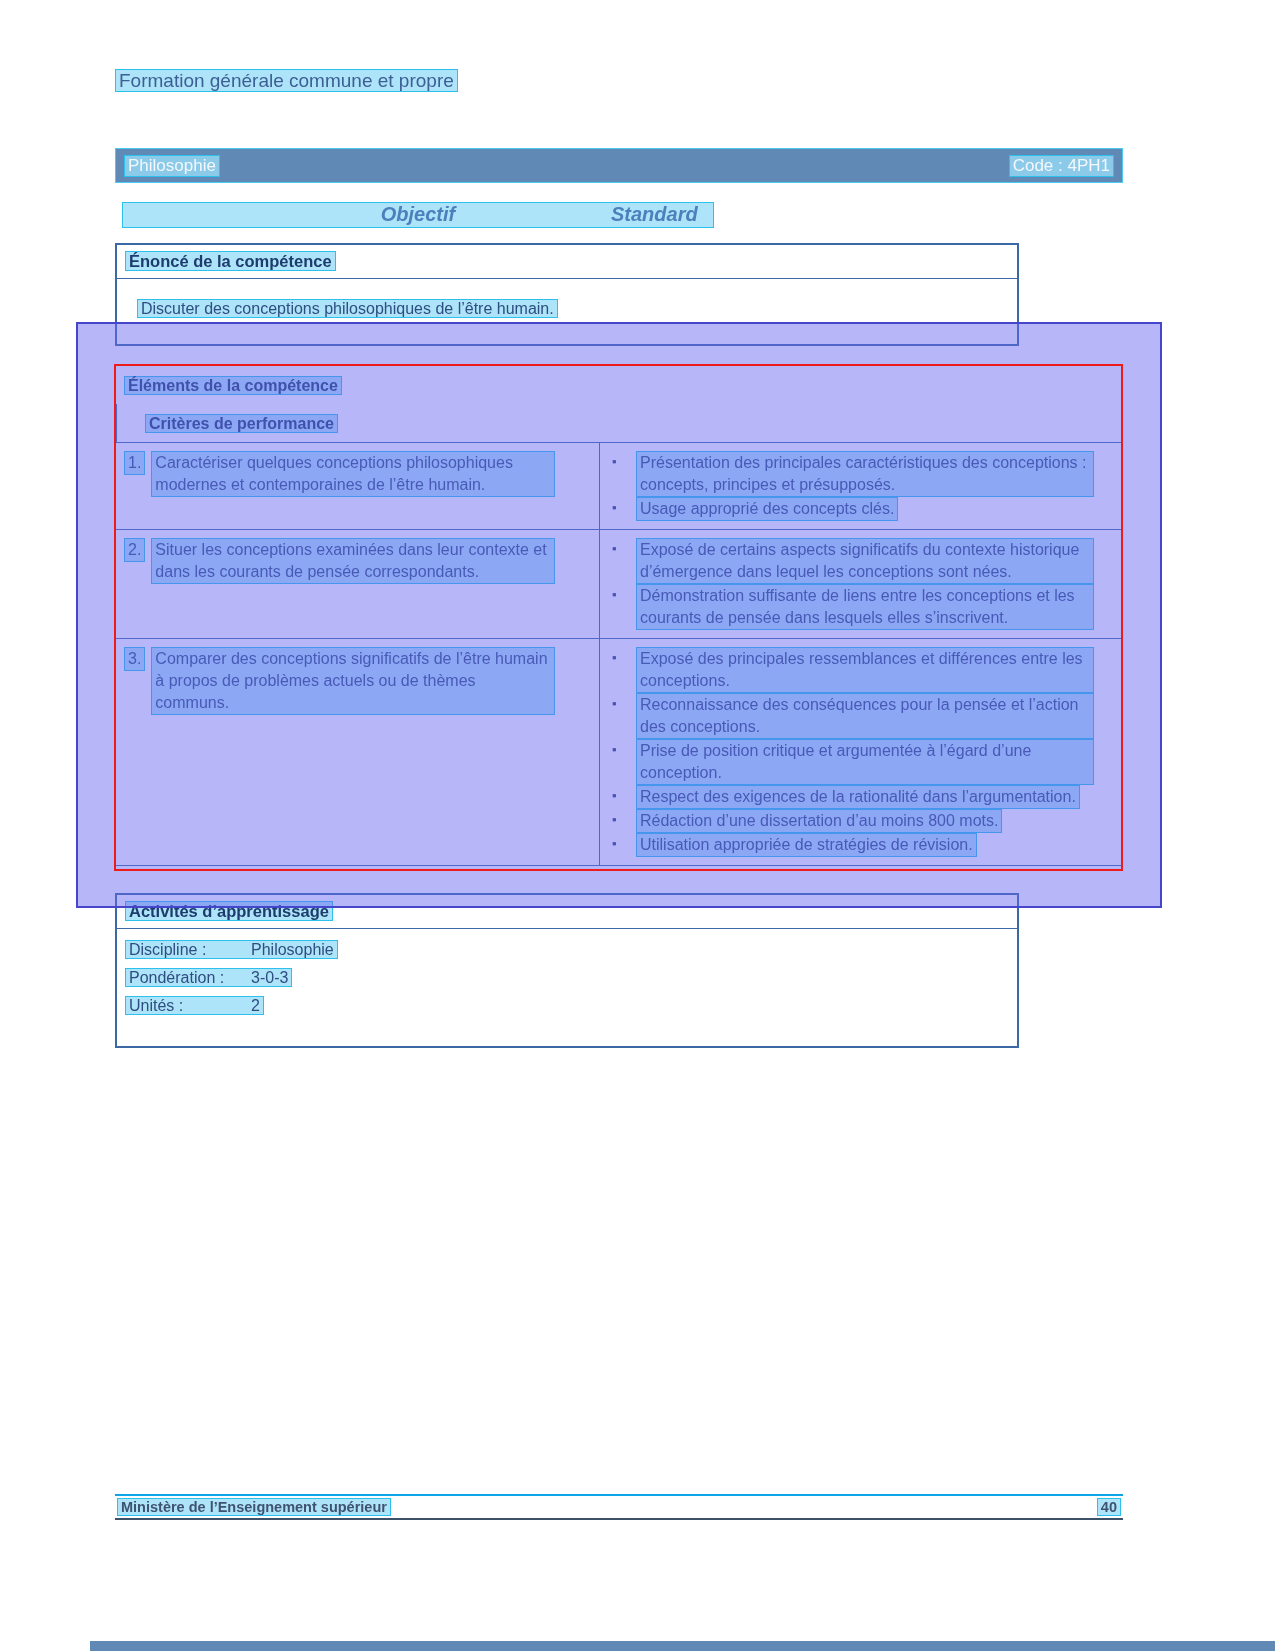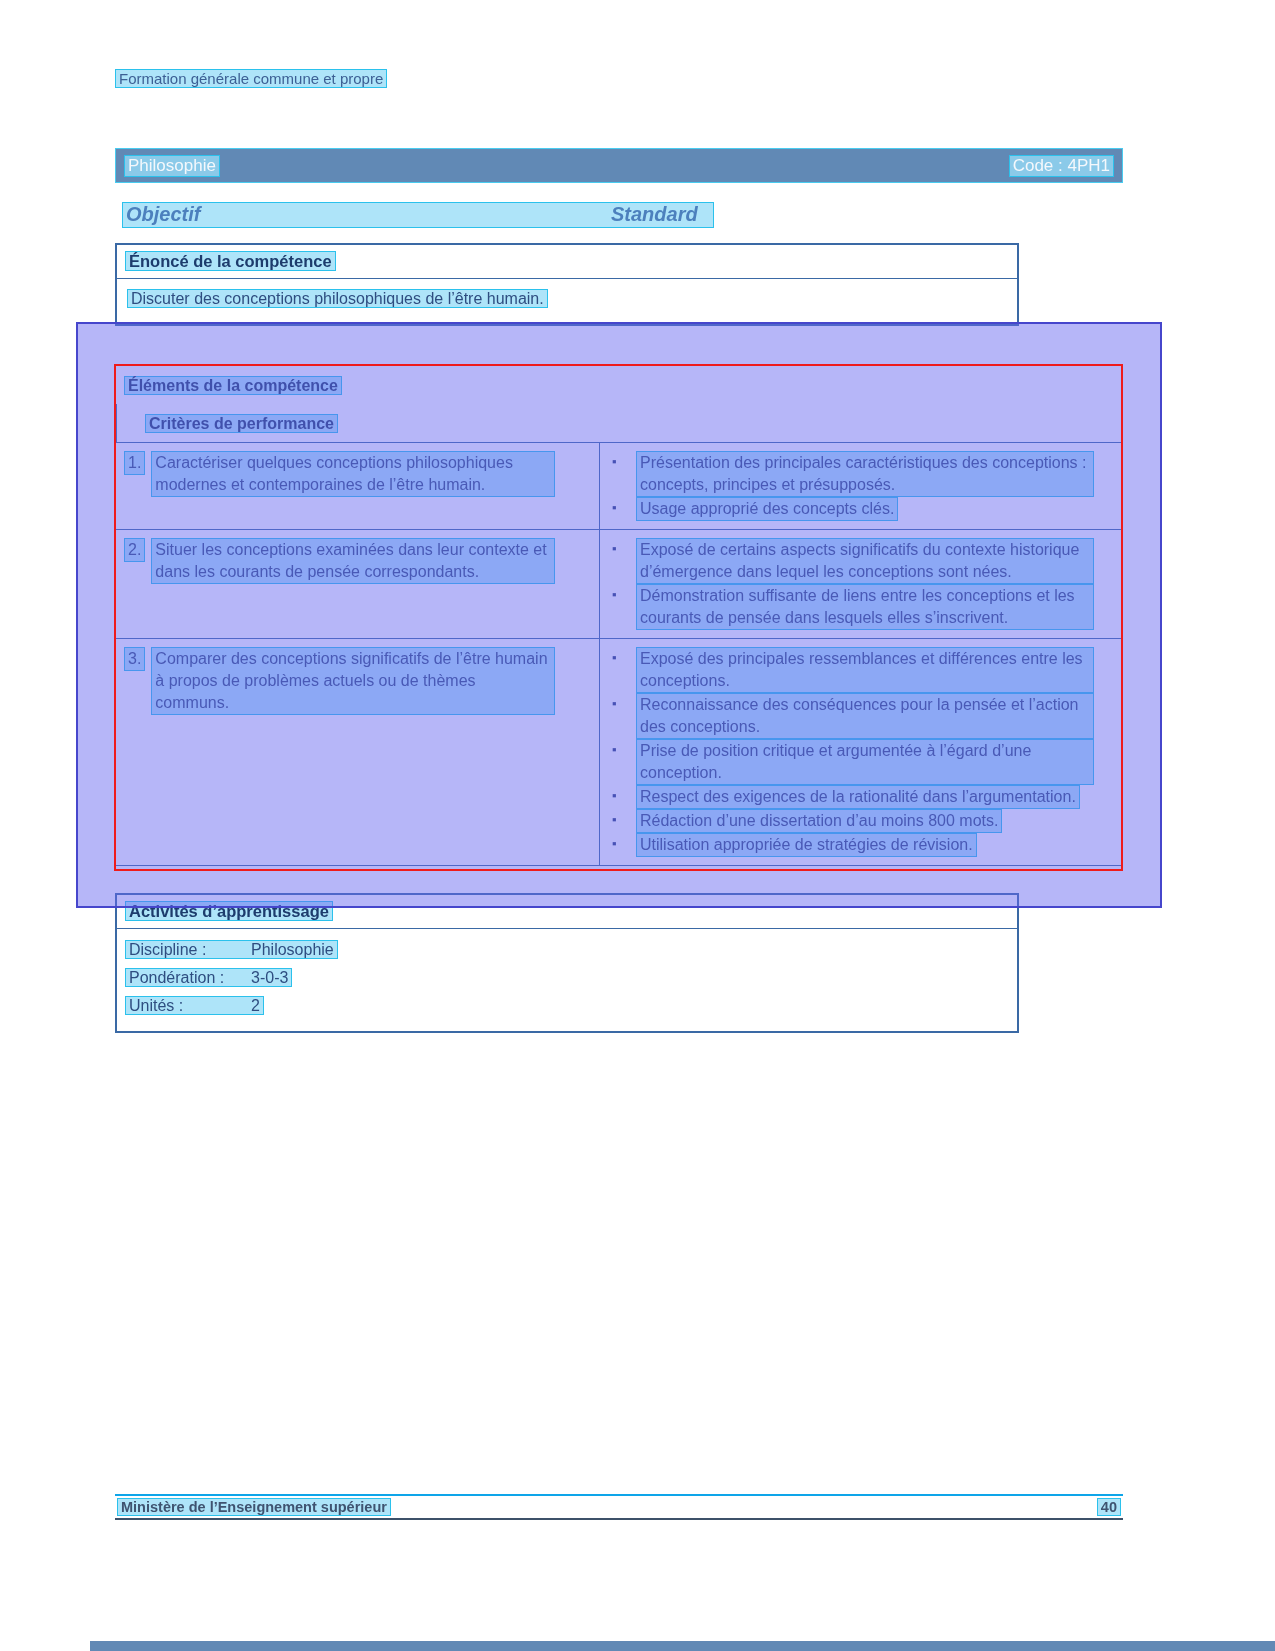--- a/index.html
+++ b/index.html
@@ -8,64 +8,64 @@
     font-family:"Liberation Sans", sans-serif; color:#2e4d80; overflow:hidden;
   }
   
   .hl {
     background:rgba(151,221,247,0.78);
     border:1px solid #2bc1ec;
     padding:0 3px;
     -webkit-box-decoration-break:clone;
     box-decoration-break:clone;
   }
-  .top-note { position:absolute; left:115px; top:70px; font-size:15px; color:#3c5f94; }
+  .top-note { position:absolute; left:115px; top:70px; font-size:19px; color:#3c5f94; }
   .title-bar {
     position:absolute; left:115px; top:148px; width:1008px; height:35px;
     background:#6189b5; border:1px solid #49ccf0; box-sizing:border-box;
     display:flex; align-items:center; justify-content:space-between;
     padding:0 8px; color:#f4f8fc; font-size:17px;
   }
   .objectif-row {
     position:absolute; left:122px; top:202px;
     font-size:20px; font-weight:bold; font-style:italic; color:#4c80bd;
   }
-  .obj-box { display:inline-block; width:584px; position:relative; height:24px; }
+  .obj-box { display:inline-block; width:584px; position:relative; height:24px;text-align:center; }
   .std { position:absolute; left:488px; top:0; }
   .box {
     position:absolute; left:115px; width:904px;
     border:2px solid #3a69a5; box-sizing:border-box; background:#ffffff;
   }
   .enonce-box { top:243px; }
   .box-heading {
     padding:7px 8px; border-bottom:1px solid #3a69a5;
     font-weight:bold; font-size:16.5px; color:#1d3c6d;
   }
   .box-body { padding:6px 8px 12px; }
-  .enonce-text { margin:2px; max-width:450px; font-size:16px; line-height:23px; }
+  .enonce-text { margin:12px; max-width:450px; font-size:16px; line-height:23px; }
 
   .table-box {
     position:absolute; left:115px; top:365px; width:1007px;
     border:1px solid #3a69a5; box-sizing:border-box;
     font-size:16px; line-height:22px; background:#ffffff;
   }
   .t-header { display:flex; font-weight:bold; color:#1d3c6d;flex-direction:column; }
   .t-h1 { width:483px; box-sizing:border-box; padding:9px 10px 7px 8px; }
   .t-h2 { flex:1; box-sizing:border-box; padding:9px 12px 7px 28px; border-left:1px solid #3a69a5; }
   .t-row { display:flex; border-top:1px solid #3a69a5; }
   .el-cell { width:483px; box-sizing:border-box; padding:8px 34px 8px 8px; display:flex; align-items:flex-start; }
   .el-num { flex:0 0 auto; margin-right:6px; }
   .el-text { display:inline-block; max-width:396px; }
   .cr-cell { flex:1; box-sizing:border-box; padding:8px 16px 8px 12px; border-left:1px solid #3a69a5; }
   .cr-item { display:flex; align-items:flex-start; }
   .bullet { flex:0 0 24px; font-size:13px; line-height:22px; color:#2b3f80; }
   .cr-text { display:inline-block; max-width:450px; }
 
   .activites-box { top:893px; }
-  .act-body { padding:7px 8px 11px; }
+  .act-body { padding:7px 8px 26px; }
   .act-line { line-height:28px; font-size:16px; }
   .act-label { display:inline-block; width:122px; }
 
   .footer {
     position:absolute; left:115px; top:1494px; width:1008px;
     border-top:2px solid #0ea5e9; border-bottom:2px solid #3d5169;
     box-sizing:border-box; display:flex; justify-content:space-between; align-items:center;
     padding:2px 2px; font-size:14.5px; font-weight:bold; color:#3f5370;
   }
   .bottom-bar { position:absolute; left:90px; top:1641px; width:1185px; height:10px; background:#6189b5; }

